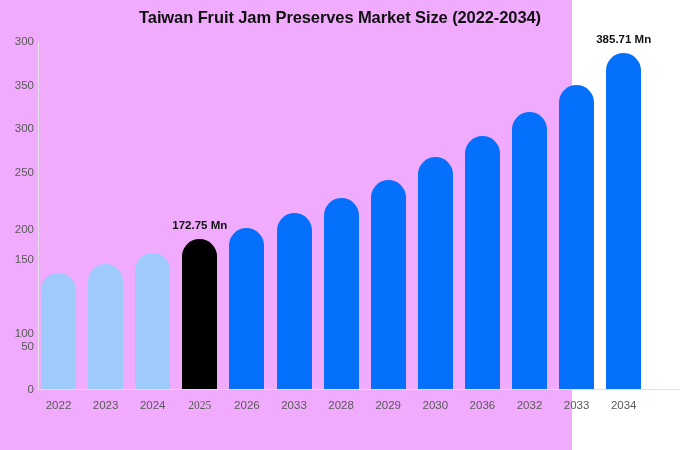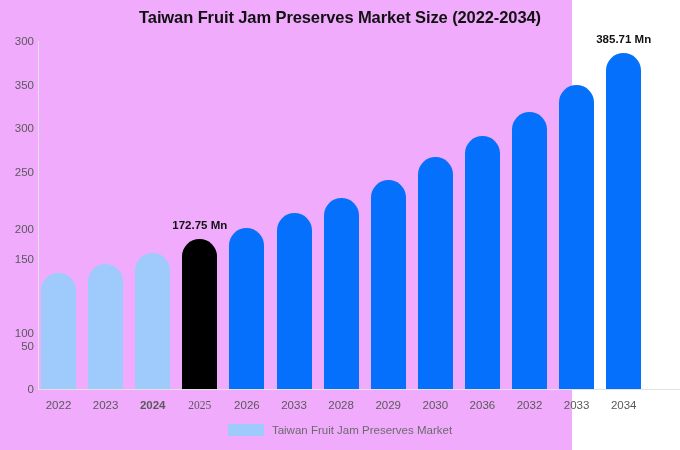--- a/index.html
+++ b/index.html
@@ -146,21 +146,21 @@
       <div class="y-tick" style="top: 84.5px;">350</div>
       <div class="y-tick" style="top: 41px;">300</div>
     </div>
 
   <div class="bars-layer" id="bars-layer">
       <div class="bar" style="left: 41px; top: 273.29px; width: 35px; height: 115.71px; background: rgb(158, 203, 252);"></div>
       <div class="x-tick" style="left: 58.5px;">2022</div>
       <div class="bar" style="left: 88.1px; top: 263.72px; width: 35px; height: 125.28px; background: rgb(158, 203, 252);"></div>
       <div class="x-tick" style="left: 105.6px;">2023</div>
       <div class="bar" style="left: 135.2px; top: 253.28px; width: 35px; height: 135.72px; background: rgb(158, 203, 252);"></div>
-      <div class="x-tick" style="left: 152.7px; font-weight: bold;">2024</div>
+      <div class="x-tick" style="left: 152.7px;">2024</div>
       <div class="bar" style="left: 182.3px; top: 238.708px; width: 35px; height: 150.292px; background: rgb(0, 0, 0);"></div>
       <div class="bar-label" style="left: 199.8px; top: 218.708px;">172.75 Mn</div>
       <div class="x-tick" style="left: 199.8px; font-family: Liberation Serif, serif;">2025</div>
       <div class="bar" style="left: 229.4px; top: 228.05px; width: 35px; height: 160.95px; background: rgb(5, 112, 251);"></div>
       <div class="x-tick" style="left: 246.9px;">2026</div>
       <div class="bar" style="left: 276.5px; top: 213.26px; width: 35px; height: 175.74px; background: rgb(5, 112, 251);"></div>
       <div class="x-tick" style="left: 294px;">2033</div>
       <div class="bar" style="left: 323.6px; top: 197.6px; width: 35px; height: 191.4px; background: rgb(5, 112, 251);"></div>
       <div class="x-tick" style="left: 341.1px;">2028</div>
       <div class="bar" style="left: 370.7px; top: 180.2px; width: 35px; height: 208.8px; background: rgb(5, 112, 251);"></div>
@@ -171,18 +171,14 @@
       <div class="x-tick" style="left: 482.4px;">2036</div>
       <div class="bar" style="left: 512px; top: 112.34px; width: 35px; height: 276.66px; background: rgb(5, 112, 251);"></div>
       <div class="x-tick" style="left: 529.5px;">2032</div>
       <div class="bar" style="left: 559.1px; top: 85.37px; width: 35px; height: 303.63px; background: rgb(5, 112, 251);"></div>
       <div class="x-tick" style="left: 576.6px;">2033</div>
       <div class="bar" style="left: 606.2px; top: 53.4323px; width: 35px; height: 335.568px; background: rgb(5, 112, 251);"></div>
       <div class="bar-label" style="left: 623.7px; top: 33.4323px;">385.71 Mn</div>
       <div class="x-tick" style="left: 623.7px;">2034</div>
     </div>
 
-  <div class="legend">
-    <span class="legend-swatch" id="legend-swatch-0" style="background: rgb(158, 203, 252);"></span>
-    <span class="legend-label">Taiwan Fruit Jam Preserves Market</span>
-  </div>
 
 </div>
 
 </body></html>

